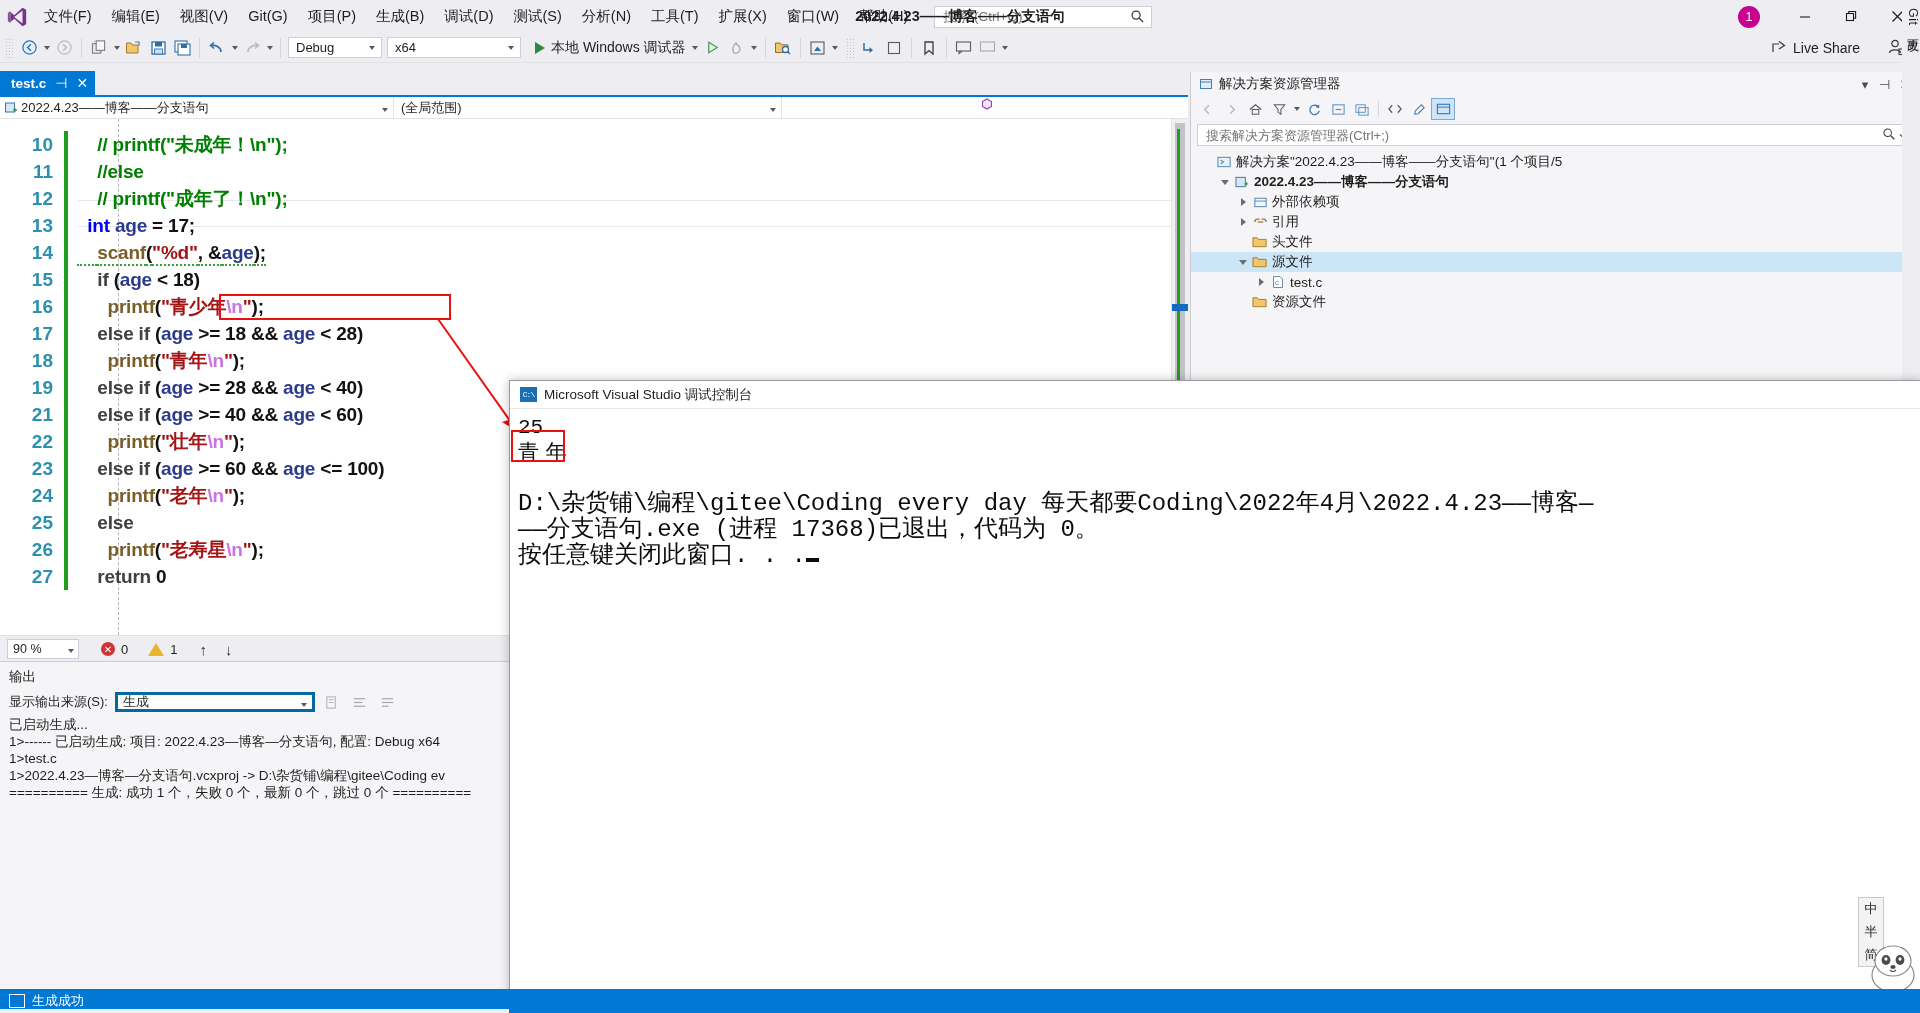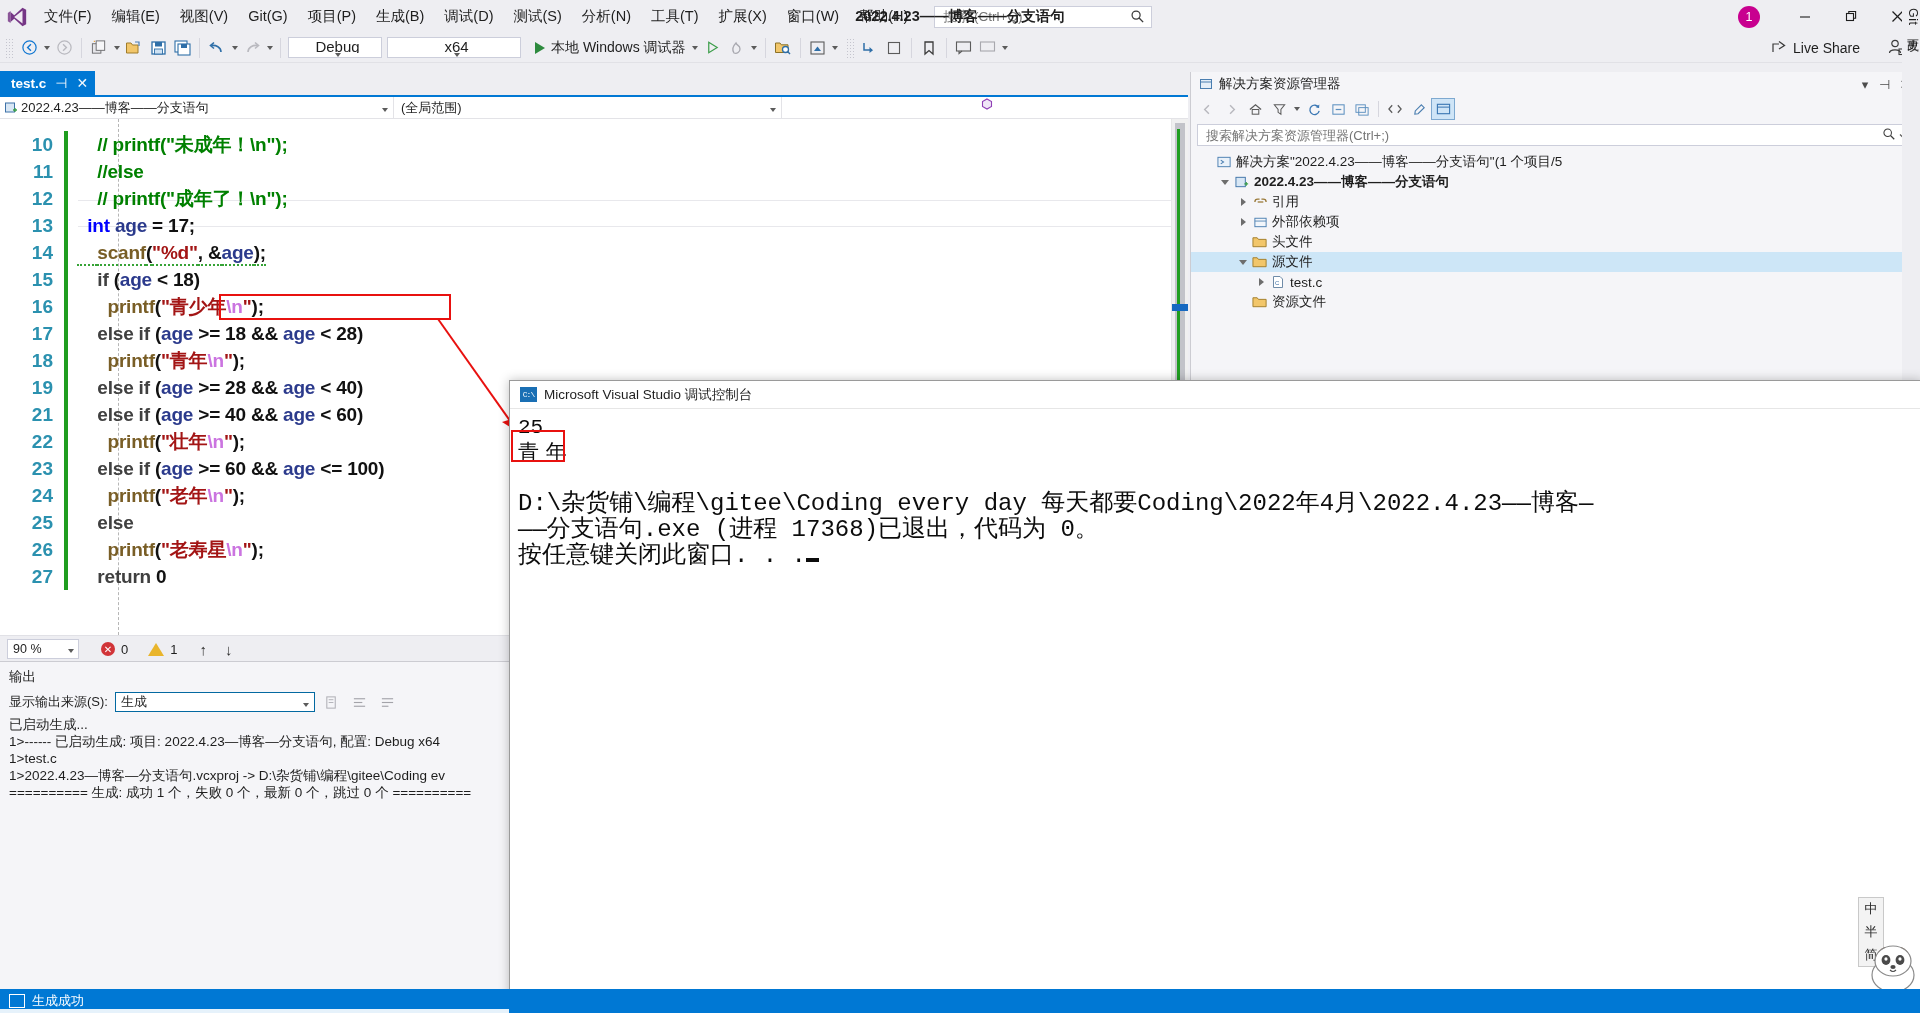--- a/index.html
+++ b/index.html
@@ -51,21 +51,21 @@
   .grip{width:9px;height:20px;margin:0 3px 0 5px;
     background-image:radial-gradient(#c5c5ce 0.8px, transparent 0.9px);
     background-size:3px 3px;}
   .tb-btn{width:24px;height:24px;display:flex;align-items:center;justify-content:center;cursor:default;}
   .tb-caret{width:11px;height:24px;display:flex;align-items:center;justify-content:center;cursor:default;}
   .tb-caret:after{content:"";border-left:3.5px solid transparent;border-right:3.5px solid transparent;
     border-top:4px solid #5b5b5b;}
   .tb-sep{width:1px;height:20px;background:#d6d6de;margin:0 5px;}
   .combo{
     height:21px;border:1px solid #cccedb;background:#fff;display:flex;align-items:center;
-    padding:0 2px 0 7px;font-size:15px;box-sizing:border-box;cursor:default;flex-direction:column;
+    padding:0 2px 0 7px;font-size:13px;box-sizing:border-box;cursor:default;
   }
   .combo .lbl{flex:1;white-space:nowrap;overflow:hidden;}
   .combo .cv{width:15px;display:flex;align-items:center;justify-content:center;}
   .combo .cv:after{content:"";border-left:3.5px solid transparent;border-right:3.5px solid transparent;
     border-top:4px solid #5b5b5b;}
   .run-btn{display:flex;align-items:center;height:24px;padding:0 4px;cursor:default;}
   .run-btn .play{width:0;height:0;border-left:10px solid #2d8a3e;border-top:6px solid transparent;
     border-bottom:6px solid transparent;margin:0 6px 0 2px;}
   .run-btn .txt{font-size:14px;white-space:nowrap;}
   .liveshare{
@@ -166,21 +166,21 @@
 
   
   .output-panel{
     position:absolute;left:0;top:598px;width:1188px;bottom:24px;background:#f5f5f8;
     border-top:1px solid #ccccd2;
   }
   .op-title{font-size:13.5px;padding:6px 0 4px 9px;color:#1e1e1e;}
   .op-toolbar{display:flex;align-items:center;height:24px;padding-left:9px;}
   .op-toolbar .lab{font-size:13px;margin-right:7px;}
   .op-source{
-    width:200px;height:20px;background:#fff;border:1px solid #0369a1;display:flex;align-items:center;
+    width:200px;height:20px;background:#fff;border:3px solid #0369a1;display:flex;align-items:center;
     font-size:13px;padding-left:5px;box-sizing:border-box;cursor:default;
   }
   .op-source .cv{margin-left:auto;width:15px;text-align:center;}
   .op-source .cv:after{content:"";display:inline-block;border-left:3.5px solid transparent;
     border-right:3.5px solid transparent;border-top:4px solid #5b5b5b;}
   .op-ico{width:22px;height:22px;margin-left:6px;display:flex;align-items:center;justify-content:center;}
   .op-body{
     position:absolute;left:0;top:52px;right:0;bottom:0;overflow:hidden;
     font-family:"Liberation Sans","DejaVu Sans",sans-serif;font-size:13.5px;
     line-height:17px;color:#1e1e1e;padding:2px 0 0 9px;box-sizing:border-box;white-space:pre;
@@ -717,38 +717,38 @@
             </svg>
           </span>
           <span class="se-lbl bold">2022.4.23——博客——分支语句</span>
         </div>
         <div class="se-row" style="padding-left: 44px;">
           <span class="se-exp">
             <span class="tri"></span>
           </span>
           <span class="se-ico">
             <svg width="15" height="14" viewBox="0 0 16 14">
+              <rect x="2" y="3" width="12" height="9" fill="#f2f6fb" stroke="#4a7eb0" stroke-width="1"></rect>
+              <line x1="2" y1="6" x2="14" y2="6" stroke="#4a7eb0" stroke-width="0.9"></line>
+            </svg>
+          </span>
+          <span class="se-lbl">外部依赖项</span>
+        </div>
+        <div class="se-row" style="padding-left: 44px;">
+          <span class="se-exp">
+            <span class="tri"></span>
+          </span>
+          <span class="se-ico">
+            <svg width="15" height="14" viewBox="0 0 16 14">
               <path d="M2 7 a3 3 0 0 1 3 -3 l2 0" fill="none" stroke="#9a7a3a" stroke-width="1.4"></path>
               <path d="M14 7 a3 3 0 0 0 -3 -3 l-2 0" fill="none" stroke="#9a7a3a" stroke-width="1.4"></path>
               <line x1="5" y1="7" x2="11" y2="7" stroke="#9a7a3a" stroke-width="1.4"></line>
             </svg>
           </span>
           <span class="se-lbl">引用</span>
-        </div>
-        <div class="se-row" style="padding-left: 44px;">
-          <span class="se-exp">
-            <span class="tri"></span>
-          </span>
-          <span class="se-ico">
-            <svg width="15" height="14" viewBox="0 0 16 14">
-              <rect x="2" y="3" width="12" height="9" fill="#f2f6fb" stroke="#4a7eb0" stroke-width="1"></rect>
-              <line x1="2" y1="6" x2="14" y2="6" stroke="#4a7eb0" stroke-width="0.9"></line>
-            </svg>
-          </span>
-          <span class="se-lbl">外部依赖项</span>
         </div>
         <div class="se-row" style="padding-left: 44px;">
           <span class="se-exp"></span>
           <span class="se-ico">
             <svg width="16" height="14" viewBox="0 0 17 14">
               <path d="M1 12 L1 2.5 L5.5 2.5 L6.8 4.2 L15 4.2 L15 12 Z" fill="#f2c66a" stroke="#a07c2a" stroke-width="1"></path>
             </svg>
           </span>
           <span class="se-lbl">头文件</span>
         </div>

